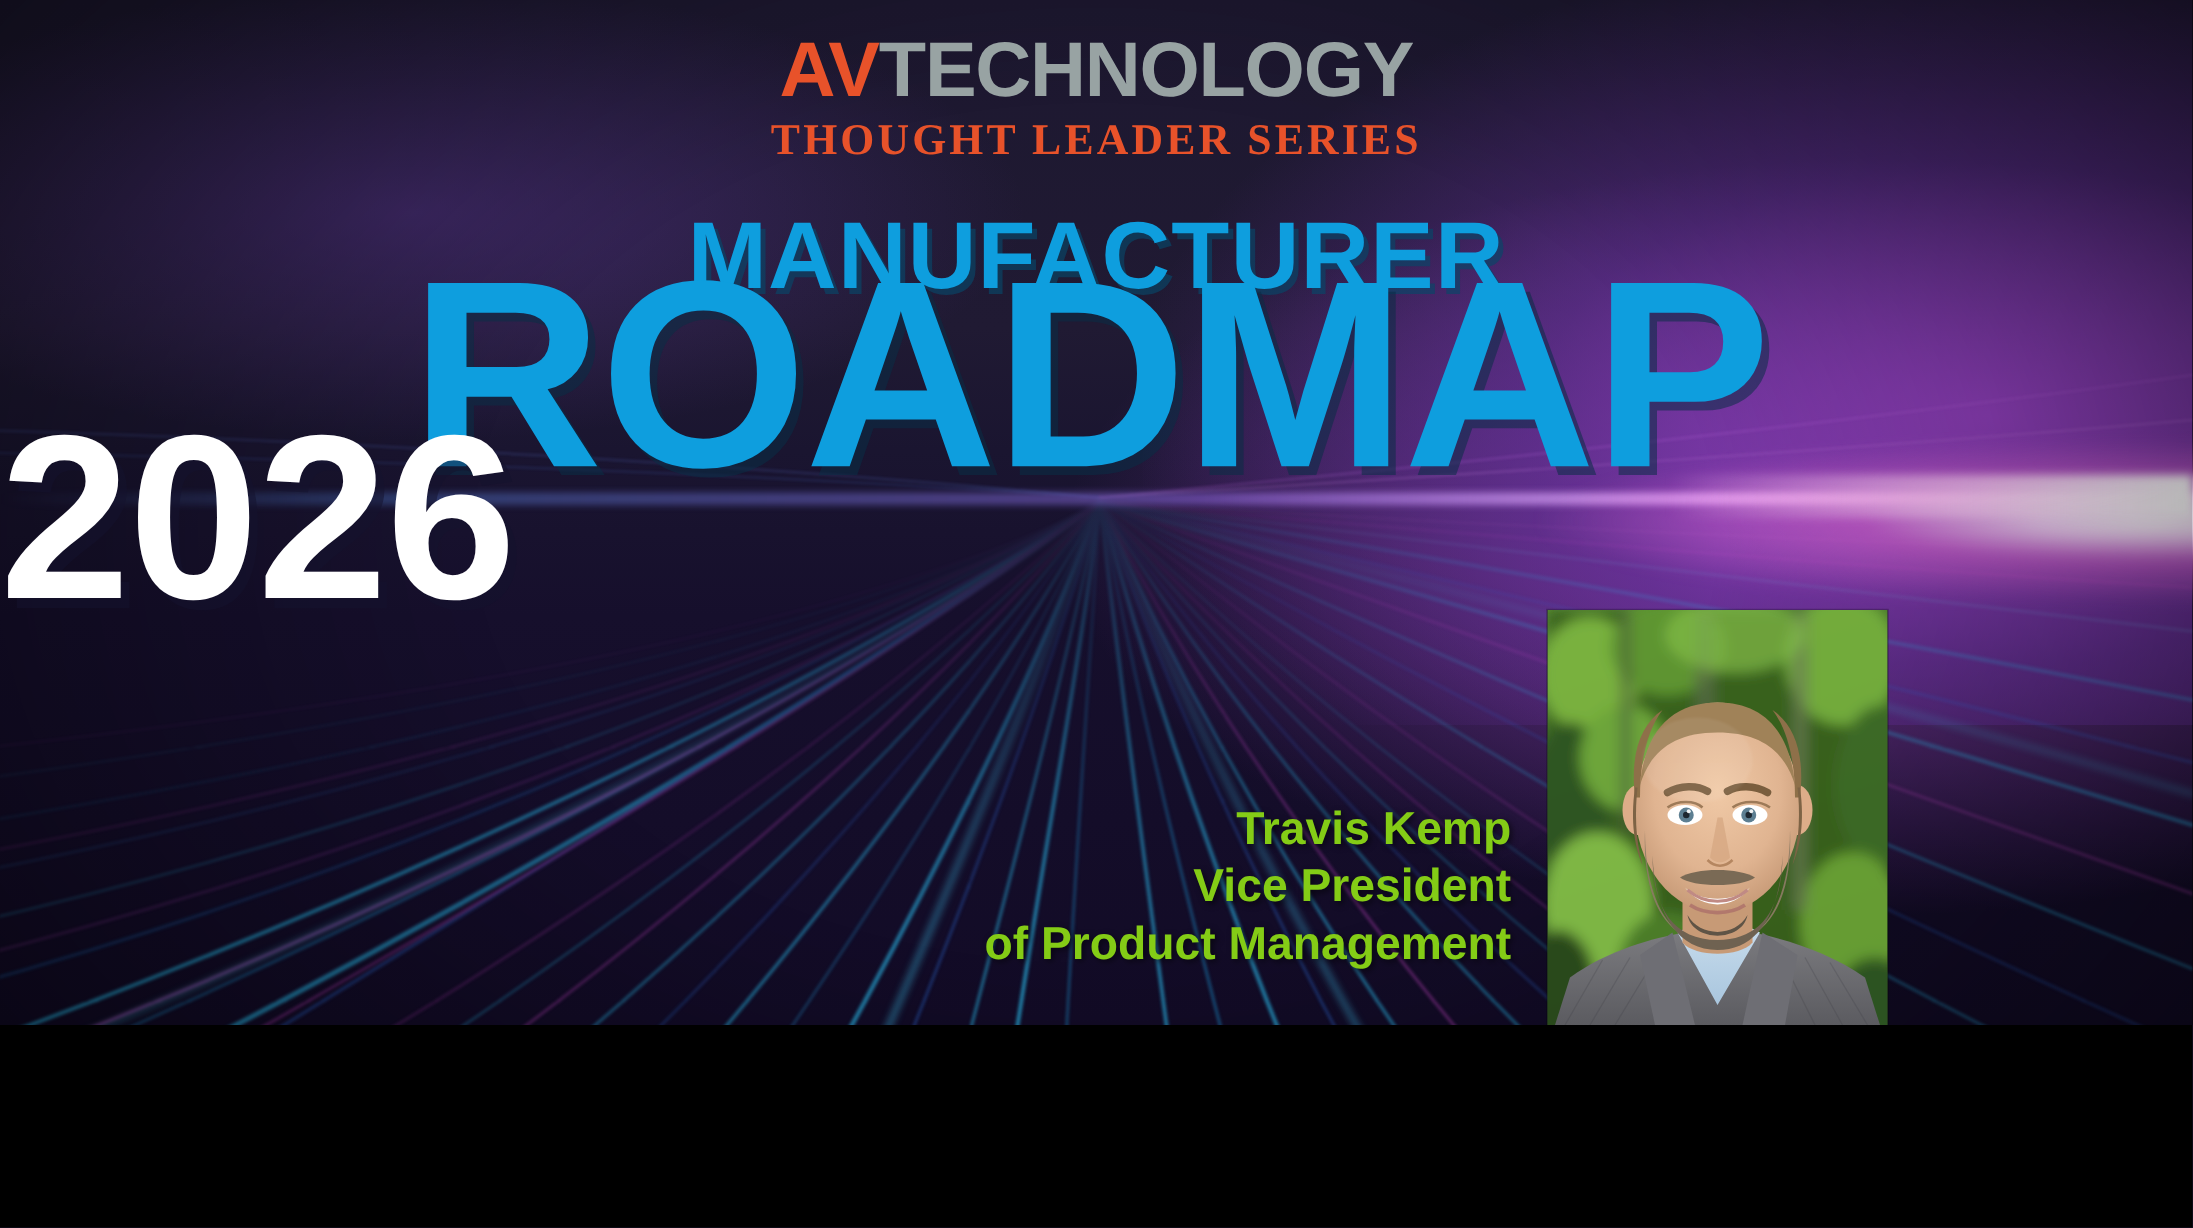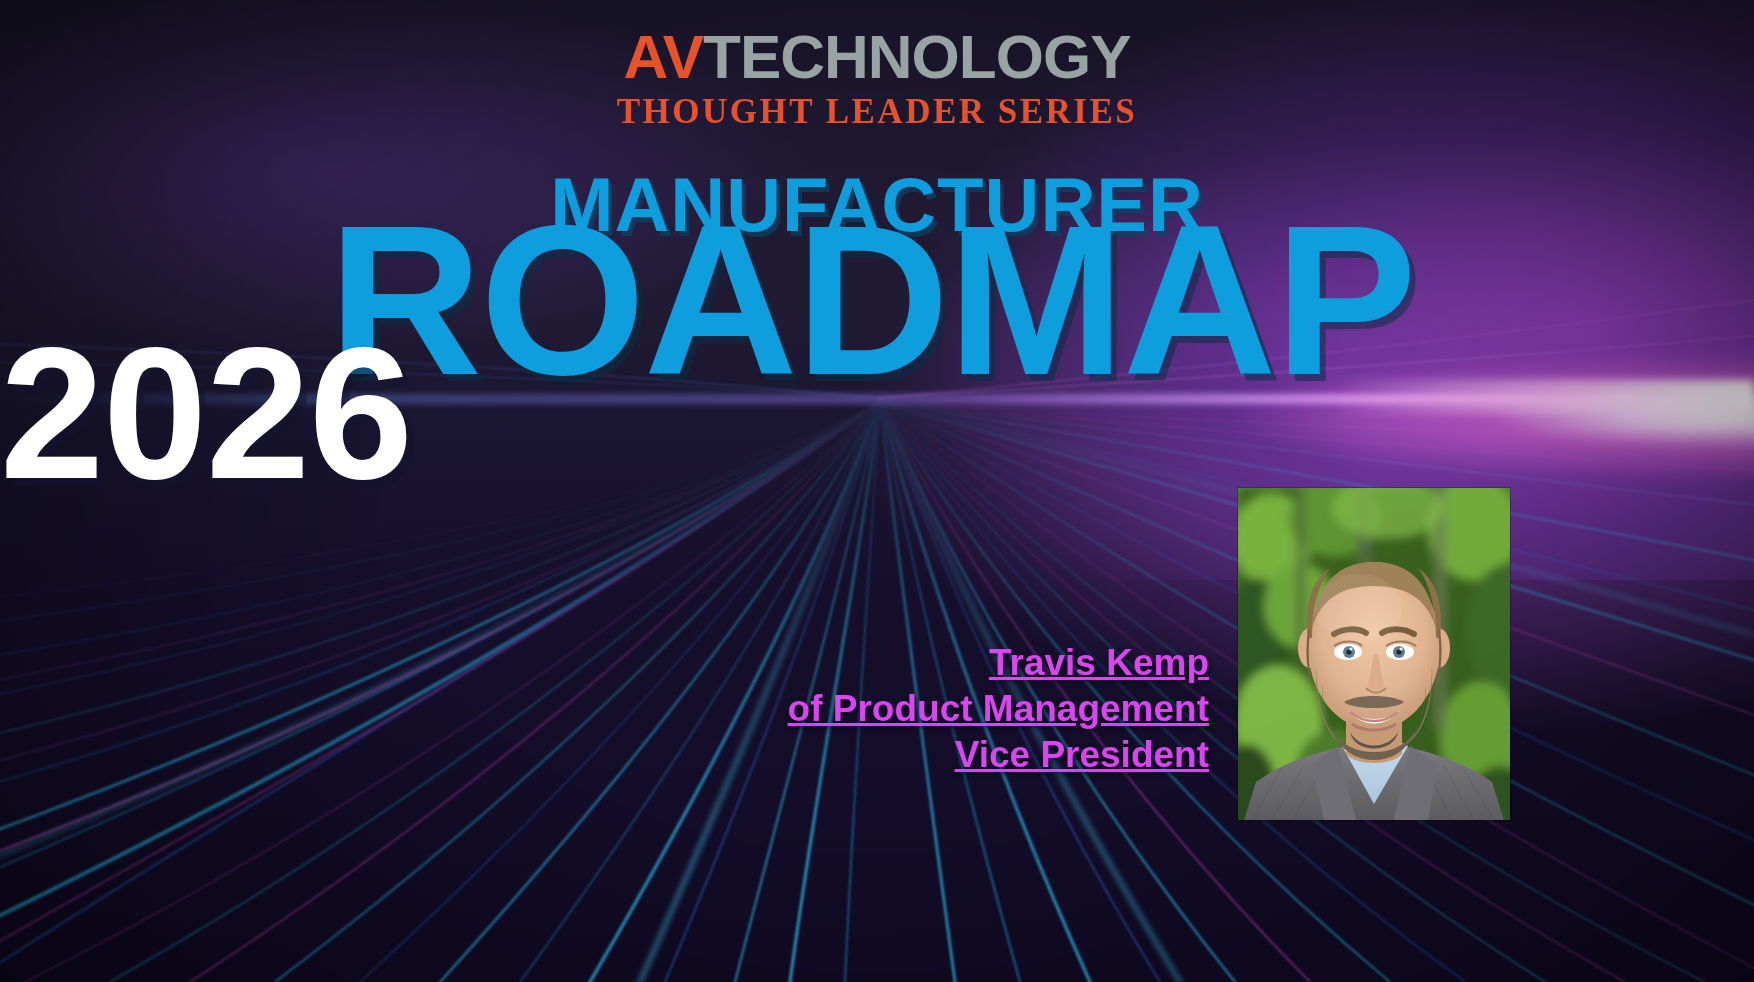--- a/index.html
+++ b/index.html
@@ -1,20 +1,20 @@
 <!DOCTYPE html>
 <html><head>
 <meta charset="utf-8">
 <style>
   html,body{margin:0;padding:0;background:#000;}
   *{box-sizing:border-box;}
 
   #stage{
     position:relative;
-    width:1754px;height:982px;
+    width:1754px;height:820px;
     overflow:hidden;
     font-family:"Liberation Sans", sans-serif;
     background:#18142a;
   }
 
   
   .bg-base{
     position:absolute;inset:0;
     background:
       radial-gradient(ellipse 700px 260px at 330px 170px, rgba(86,52,140,.55) 0%, rgba(40,26,70,0) 70%),
@@ -92,25 +92,24 @@
     position:absolute;left:0;right:0;top:320px;text-align:left;
     font-size:187px;font-weight:bold;letter-spacing:-1px;color:#ffffff;
     line-height:1;
     text-shadow:7px 8px 0 rgba(20,18,45,.55);
     z-index:6;
   }
 
   
   .speaker{
     position:absolute;right:545px;top:640px;
-    text-align:right;color:#d946ef;
+    text-align:right;color:#84cc16;
     font-size:37px;font-weight:bold;line-height:1.24;
     text-shadow:2px 2px 5px rgba(0,0,0,.55);
     z-index:7;
-    text-decoration:underline;
   }
 
   
   .photo{
     position:absolute;left:1238px;top:488px;width:272px;height:332px;
     overflow:hidden;background:#2d4a1e;
     box-shadow:0 0 0 1px rgba(0,0,0,.25);
     z-index:8;
   }
   .photo svg{display:block;}
@@ -229,22 +228,22 @@
     <div class="logo-line1"><span class="logo-av">AV</span><span class="logo-tech">TECHNOLOGY</span></div>
     <div class="logo-line2">THOUGHT LEADER SERIES</div>
   </div>
 
   <div class="t-manu">MANUFACTURER</div>
   <div class="t-road">ROADMAP</div>
   <div class="t-year">2026</div>
 
   <div class="speaker">
     <div>Travis Kemp</div>
+    <div>Vice President</div>
     <div>of Product Management</div>
-    <div>Vice President</div>
   </div>
 
   <div class="photo">
     <svg width="272" height="332" viewBox="0 0 272 332" xmlns="http://www.w3.org/2000/svg">
       <defs>
         <linearGradient id="folg" x1="0" y1="0" x2="0.3" y2="1">
           <stop offset="0%" stop-color="#5d8f3a"></stop>
           <stop offset="45%" stop-color="#3e6b27"></stop>
           <stop offset="100%" stop-color="#24401a"></stop>
         </linearGradient>

